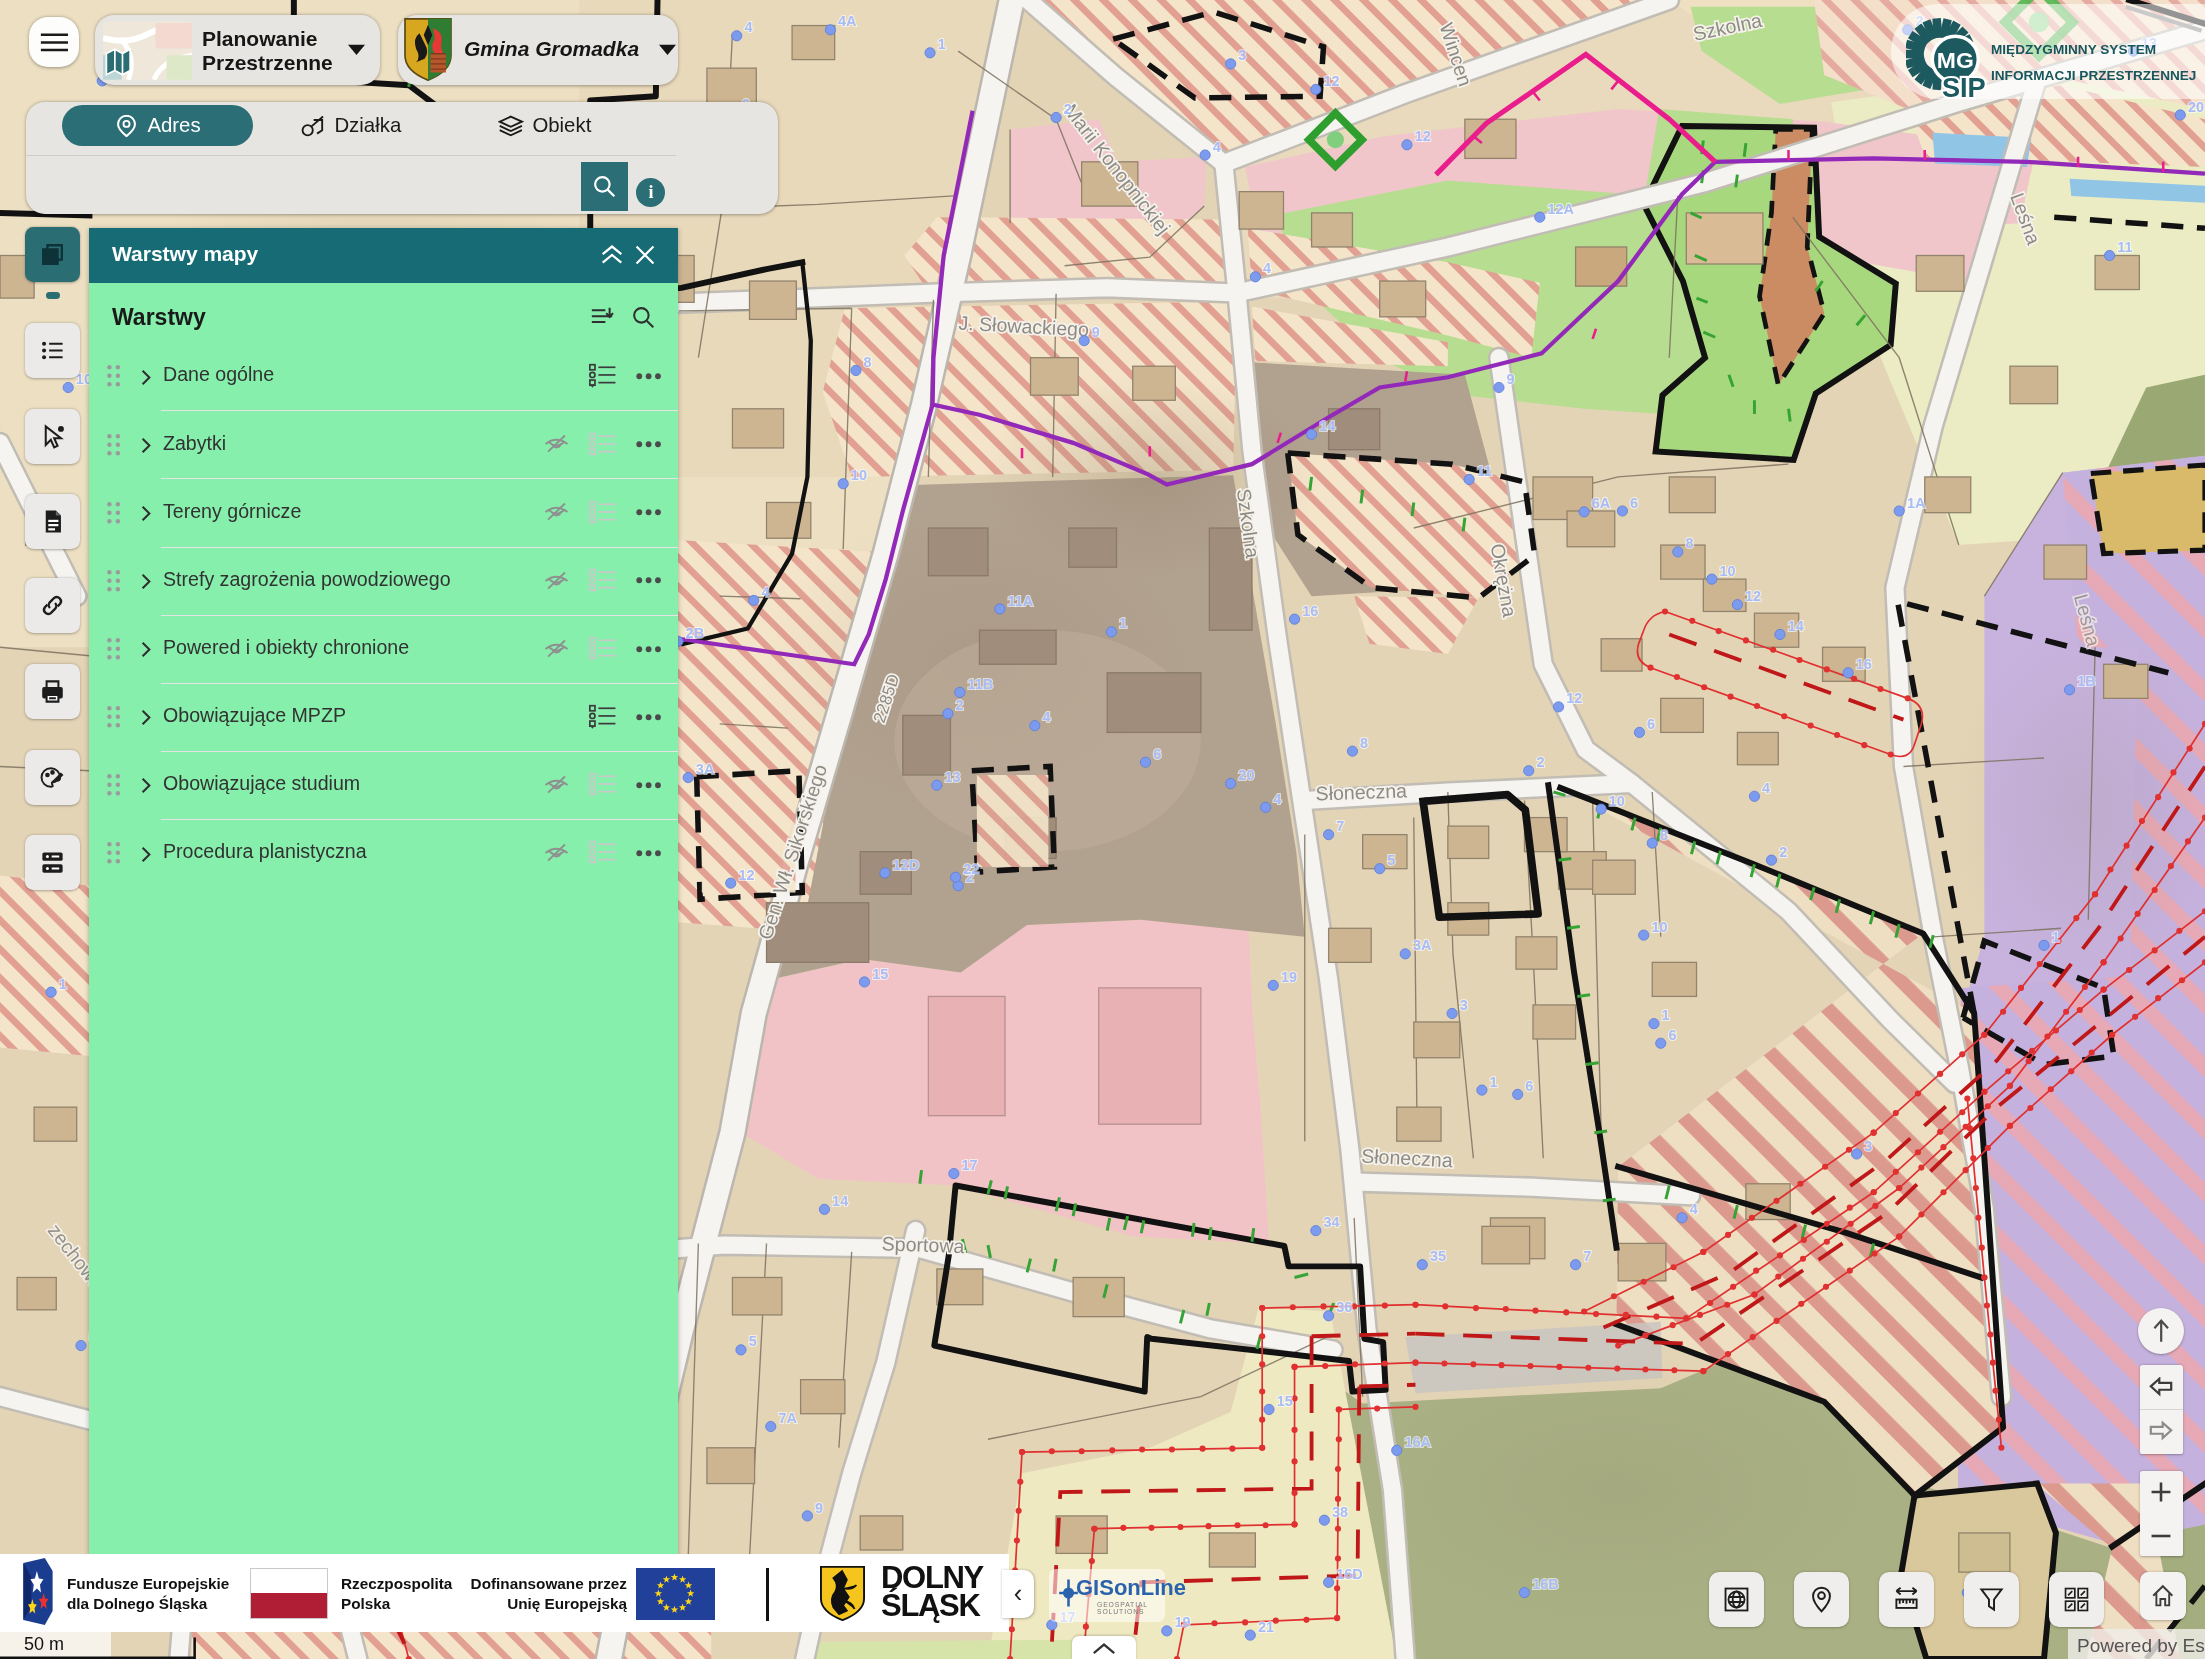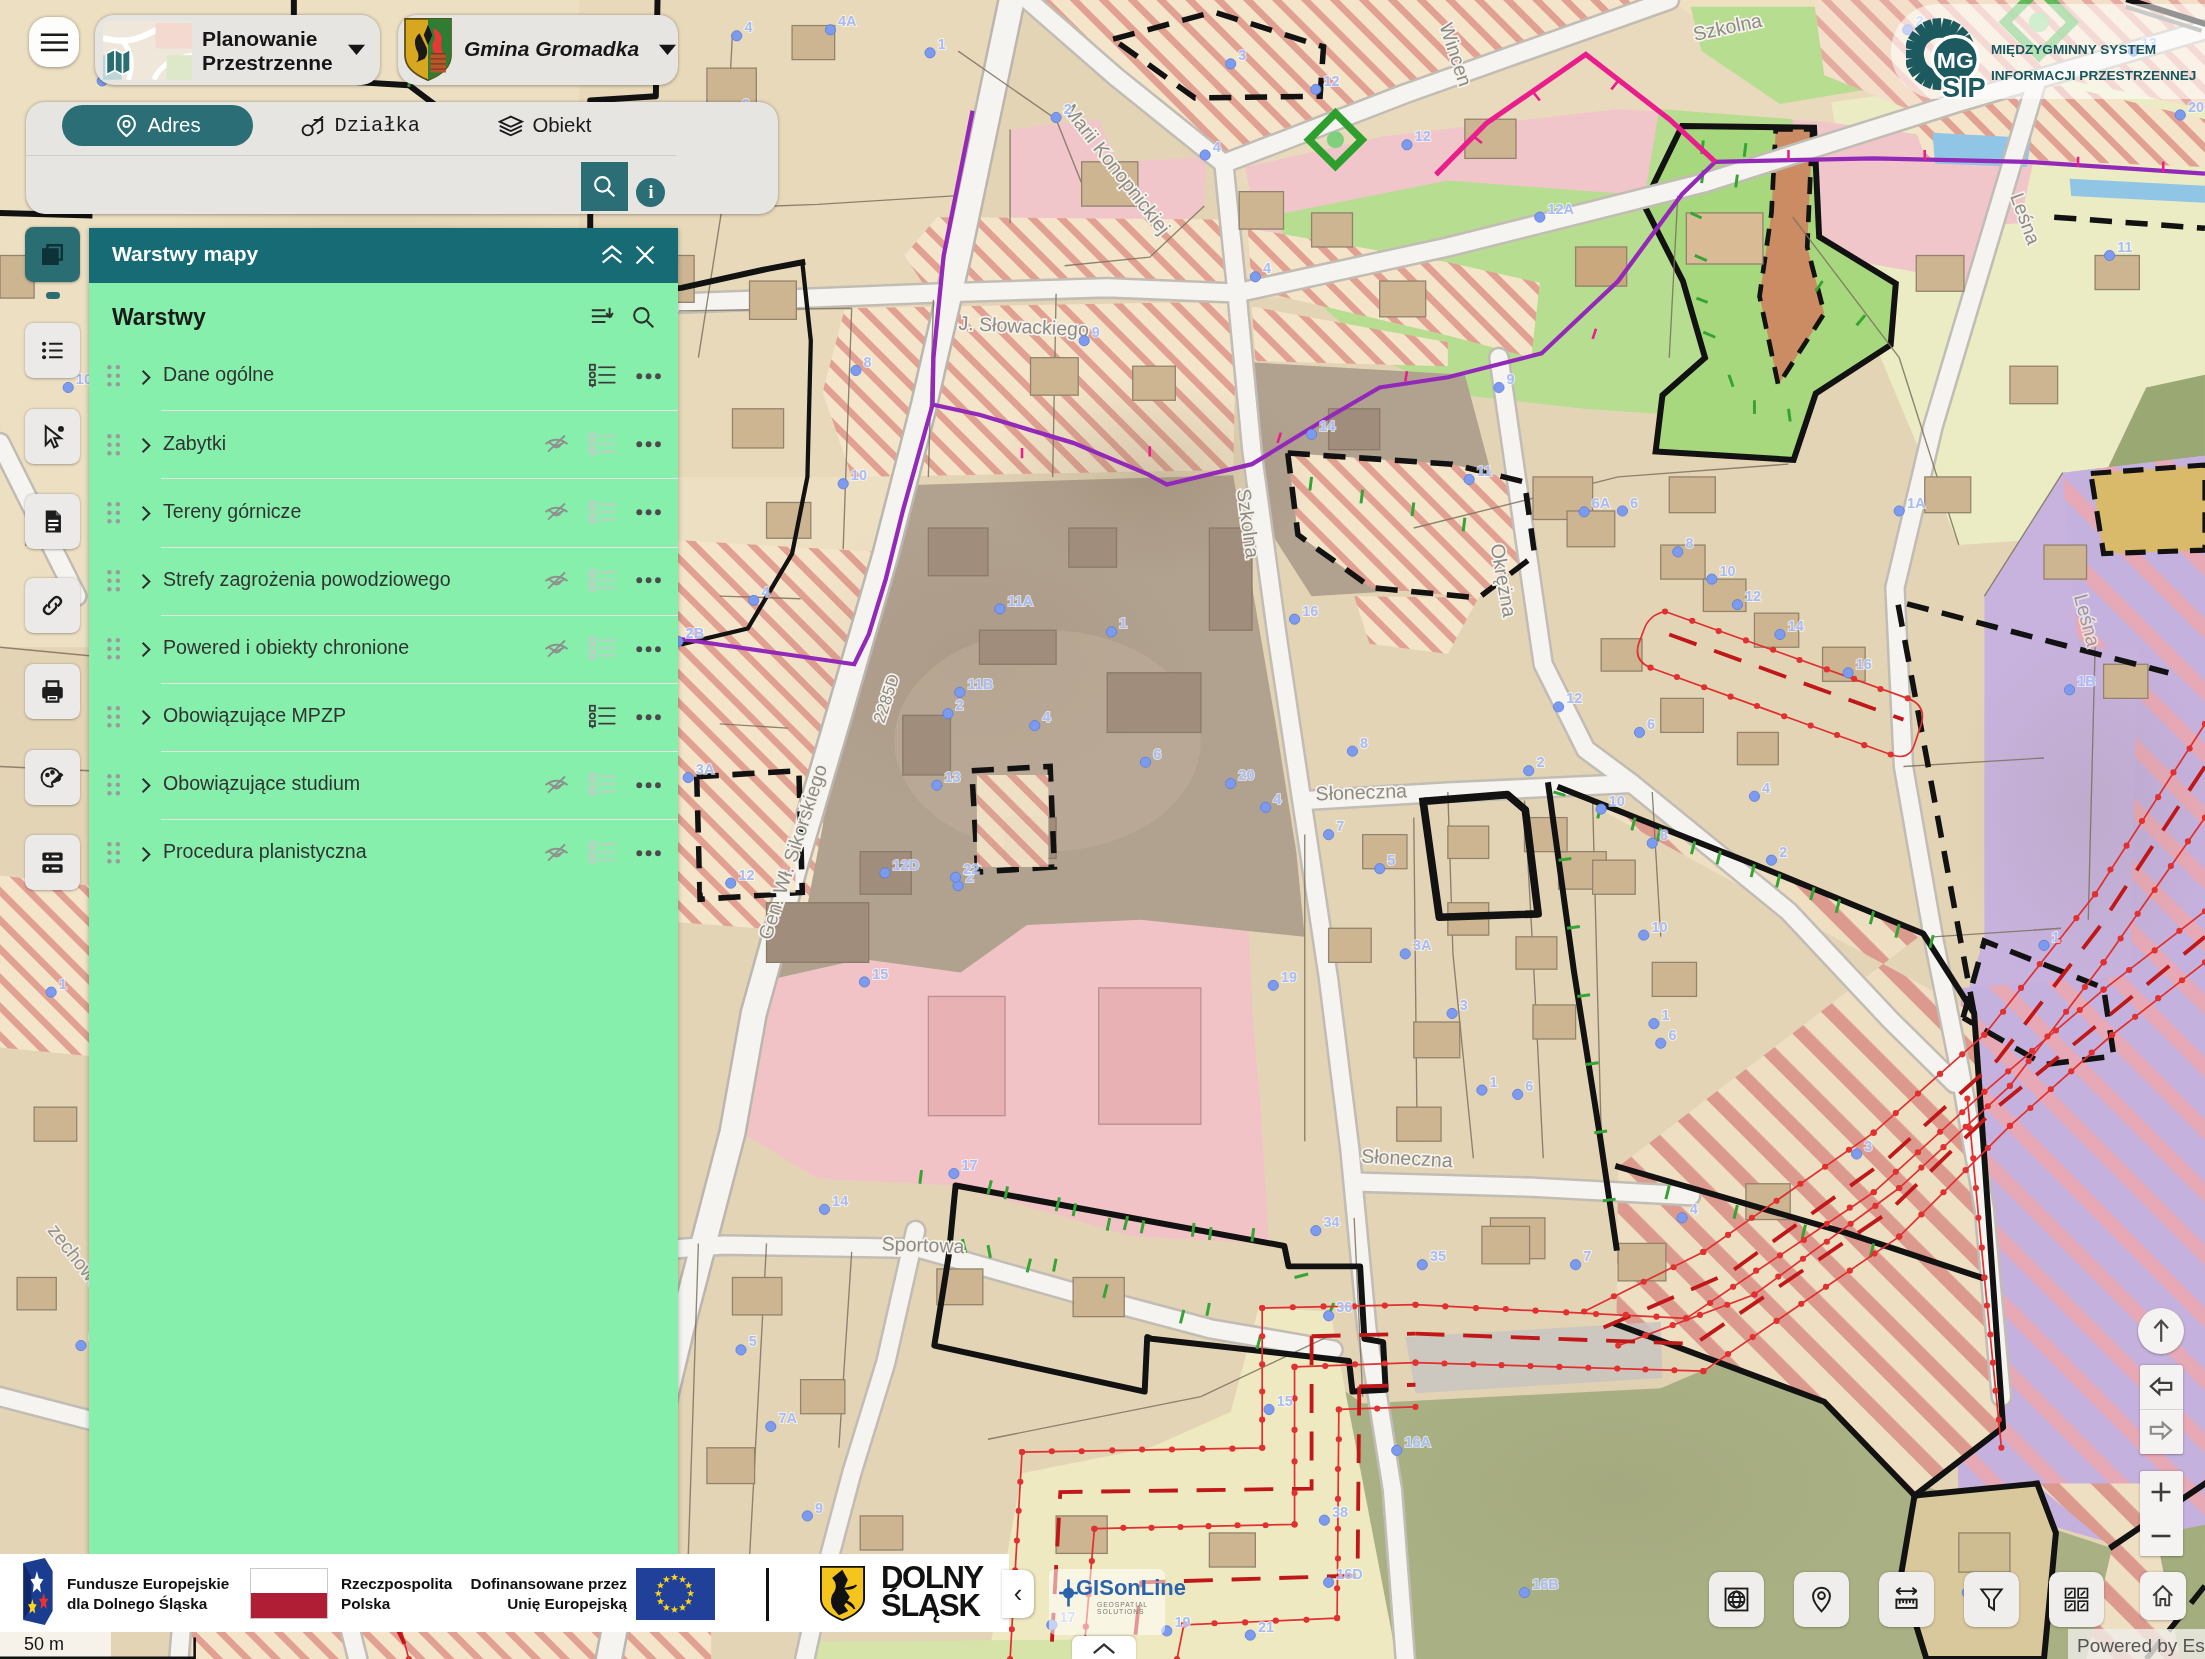--- a/index.html
+++ b/index.html
@@ -870,21 +870,21 @@
           <circle cx="11" cy="10.5" r="3.6" fill="none" stroke="#fff" stroke-width="2.2"></circle>
         </svg>
   <div class="abs" style="left:85px;top:8.5px;color:#fff;font-size:20.4px;">Adres</div>
  </div>
  <svg class="abs" style="left:274px;top:12px" width="25.6" height="25.6" viewBox="0 0 30 30">
         <g fill="none" stroke="#1a1a1a" stroke-width="2.2">
           <circle cx="9" cy="19" r="6"></circle>
           <path d="M13.5,14.5 L27,3 M16,7 h10 v12 l-6,4"></path>
         </g>
       </svg>
- <div class="abs" style="left:308px;top:12px;font-size:20.4px;color:#1a1a1a;font-family:Liberation Mono, monospace;">Działka</div>
+ <div class="abs" style="left:308px;top:12px;font-size:20.4px;color:#1a1a1a;">Działka</div>
  <svg class="abs" style="left:472px;top:12px" width="25.6" height="25.6" viewBox="0 0 30 30">
         <g fill="none" stroke="#1a1a1a" stroke-width="2.2">
           <path d="M15,3 L28,9 L15,15 L2,9 Z"></path>
           <path d="M2,14 L15,20 L28,14"></path>
           <path d="M2,19 L15,25 L28,19"></path>
         </g>
       </svg>
  <div class="abs" style="left:506px;top:12px;font-size:20.4px;color:#1a1a1a;">Obiekt</div>
  <div class="abs" style="left:0;top:53px;width:650px;height:0.9px;background:#cfccc8;"></div>
  <div class="abs" style="left:555px;top:60px;width:47px;height:49px;background:#2b6e75;">
@@ -1324,21 +1324,21 @@
  </div>
  <div class="abs" style="left:766px;top:13.6px;width:2.6px;height:53px;background:#111;"></div>
  <svg class="abs" style="left:820px;top:12px" width="45" height="55" viewBox="0 0 47 64" preserveAspectRatio="none">
   <path d="M1,1 H46 V38 Q46,53 23.5,63 Q1,53 1,38 Z" fill="#f5c51d" stroke="#111" stroke-width="2"></path>
   <path d="M23,6 L28,16 L24,26 L30,36 L24,46 L28,52 L20,56 L14,48 Q10,38 16,30 Q20,22 14,14 Z M24,26 Q34,28 38,22 M24,40 Q34,42 36,50" fill="#111" stroke="#111" stroke-width="2"></path>
  </svg>
  <div class="abs" style="left:881px;top:10.2px;font-size:31px;font-weight:bold;color:#111;line-height:28px;white-space:nowrap;letter-spacing:-1.3px;">DOLNY<br>ŚLĄSK</div>
 </div>
 <div class="abs" style="left:1002px;top:1570px;width:32px;height:48px;background:#fff;border-radius:0 10.2px 10.2px 0;box-shadow:0.9px 0.9px 2.6px rgba(0,0,0,.25);font-size:25.6px;color:#222;text-align:center;line-height:46px;">‹</div>
 
-<div class="abs" style="left:1049px;top:1569px;width:116px;height:66px;background:rgba(255,255,255,.55);border-radius:6.8px;">
+<div class="abs" style="left:1049px;top:1569px;width:116px;height:53px;background:rgba(255,255,255,.55);border-radius:6.8px;">
  <svg class="abs" style="left:5.1px;top:6.8px" width="29" height="34" viewBox="0 0 34 40">
         <g stroke="#2a63ac" stroke-width="3" fill="none">
           <path d="M17,4 V14 M17,26 V36 M6,20 H14 M20,20 H28"></path>
           <circle cx="17" cy="20" r="5" fill="#2a63ac"></circle>
         </g>
       </svg>
  <div class="abs" style="left:27px;top:6px;font-size:22px;font-weight:bold;color:#2a63ac;">GISonLine</div>
  <div class="abs" style="left:48px;top:32px;font-size:6.8px;color:#777;letter-spacing:0.9px;">GEOSPATIAL SOLUTIONS</div>
 </div>
 

